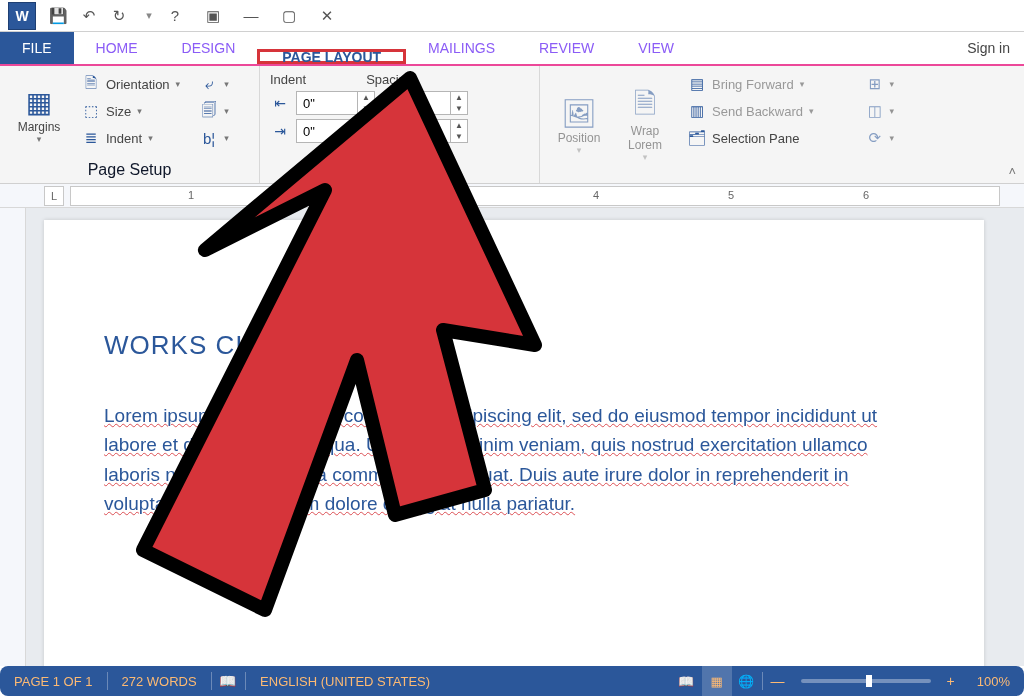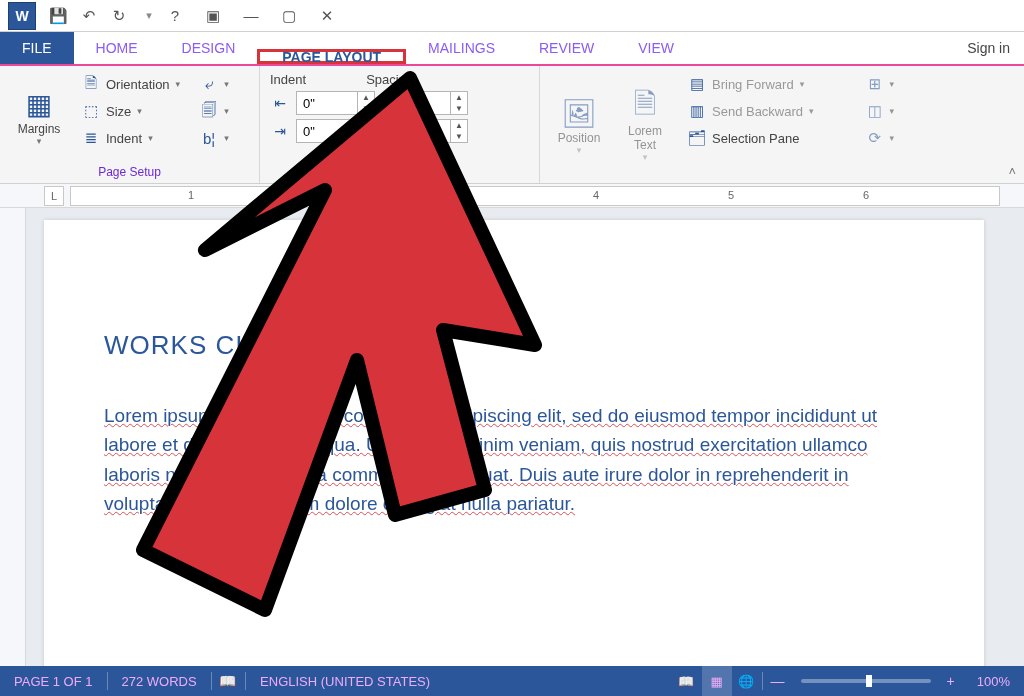--- a/index.html
+++ b/index.html
@@ -18,21 +18,21 @@
 .tabs { height: 34px; background: #fff; display: flex; align-items: stretch; border-bottom: 2px solid #ec4899; }
 .tabs .file-tab { background: #2b579a; color: #fff; padding: 0 22px; display: flex; align-items: center; font-size: 14px; cursor: pointer; }
 .tabs .tab { padding: 0 22px; display: flex; align-items: center; font-size: 14px; color: #8b5cf6; cursor: pointer; }
 .tabs .tab.active { border: 3px solid #d6343a; color: #2b579a; font-weight: 600; margin-top: 17px; }
 .tabs .signin { margin-left: auto; padding: 0 14px; display: flex; align-items: center; font-size: 14px; color: #444; cursor: pointer; }
 
 
 .ribbon { height: 118px; background: #f5f5f5; border-bottom: 1px solid #d0d0d0; display: flex; position: relative; }
 .rgroup { border-right: 1px solid #d8d8d8; padding: 6px 10px 4px 10px; display: flex; flex-direction: column; }
 .rgroup .grow { flex: 1; display: flex; gap: 8px; }
-.rgroup .glabel { text-align: center; font-size: 12px; color: #6d28d9; padding-top: 4px; }
+.rgroup .glabel { text-align: center; font-size: 16px; color: #0f172a; padding-top: 4px; }
 .bigbtn { display: flex; flex-direction: column; align-items: center; justify-content: center; width: 58px; cursor: pointer; color: #444; }
 .bigbtn .bicon { width: 36px; height: 36px; display: flex; align-items: center; justify-content: center; font-size: 28px; color: #2b579a; }
 .bigbtn .blabel { font-size: 12px; text-align: center; line-height: 1.1; }
 .vcol { display: flex; flex-direction: column; gap: 3px; }
 .smallbtn { height: 24px; display: flex; align-items: center; gap: 6px; padding: 0 6px; cursor: pointer; font-size: 13px; color: #444; }
 .smallbtn .sicon { width: 18px; height: 18px; display: inline-flex; align-items: center; justify-content: center; color: #2b579a; font-size: 15px; }
 .smallbtn.disabled { color: #999; }
 .spin-row { display: flex; align-items: center; gap: 6px; }
 .spin-row .sicon { width: 20px; height: 20px; display: inline-flex; align-items: center; justify-content: center; color: #2b579a; font-size: 14px; }
 .spin { display: flex; align-items: center; border: 1px solid #b5b5b5; background: #fff; height: 24px; }
@@ -49,21 +49,21 @@
 
 
 .docarea { position: relative; height: calc(696px - 32px - 34px - 118px - 24px - 30px); background: #e8ebef; overflow: hidden; }
 .vruler { position: absolute; left: 0; top: 0; width: 26px; height: 100%; background: #f5f7fb; border-right: 1px solid #d8d8d8; }
 .page { position: absolute; left: 44px; top: 12px; width: 940px; min-height: 700px; background: #fff; box-shadow: 0 0 4px rgba(0,0,0,0.15); padding: 110px 80px 40px 60px; }
 .page h2 { font-size: 26px; font-weight: 400; color: #2b579a; letter-spacing: 1px; margin-bottom: 40px; }
 .page p { font-size: 19px; color: #2b579a; line-height: 1.55; }
 .wavy { text-decoration: underline wavy rgba(214,52,58,0.85); text-decoration-thickness: 1px; }
 
 
-.statusbar { position: absolute; left: 0; right: 0; bottom: 0; height: 30px; background: #2b579a; color: #f0abfc; display: flex; align-items: center; font-size: 13px; }
+.statusbar { position: absolute; left: 0; right: 0; bottom: 0; height: 30px; background: #2b579a; color: #fdba74; display: flex; align-items: center; font-size: 13px; border-radius: 8px; }
 .statusbar .sitem { padding: 0 14px; cursor: pointer; }
 .statusbar .sitem.icon { padding: 0 8px; font-size: 14px; }
 .statusbar .sep { width: 1px; height: 18px; background: rgba(255,255,255,0.3); }
 .statusbar .spacer { flex: 1; }
 .statusbar .viewbtn { width: 30px; height: 30px; display: flex; align-items: center; justify-content: center; cursor: pointer; }
 .statusbar .viewbtn.active { background: rgba(255,255,255,0.18); }
 .zoom-slider { width: 130px; height: 4px; background: rgba(255,255,255,0.35); border-radius: 2px; margin: 0 8px; position: relative; }
 .zoom-slider .thumb { position: absolute; top: -4px; left: 50%; width: 6px; height: 12px; background: #fff; }
 
 
@@ -198,21 +198,21 @@
 
   <div class="rgroup" style="flex:1;border-right:none;">
     <div class="grow">
       <div class="bigbtn" style="opacity:.55;">
         <span class="bicon">🖼</span>
         <span class="blabel">Position</span>
         <span style="font-size:9px;color:#999;">▾</span>
       </div>
       <div class="bigbtn" style="opacity:.55;">
         <span class="bicon">🗎</span>
-        <span class="blabel">Lorem Text</span>
+        <span class="blabel">Wrap Lorem</span>
         <span style="font-size:9px;color:#999;">▾</span>
       </div>
       <div class="vcol" style="width:170px;">
         <div class="smallbtn disabled">
           <span class="sicon">▤</span>
           <span>Bring Forward</span>
           <span style="font-size:9px;">▾</span>
         </div>
         <div class="smallbtn disabled">
           <span class="sicon">▥</span>

